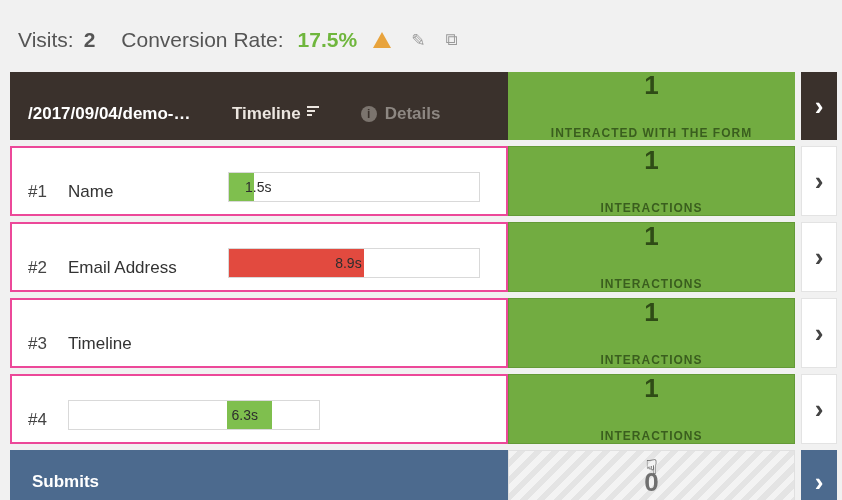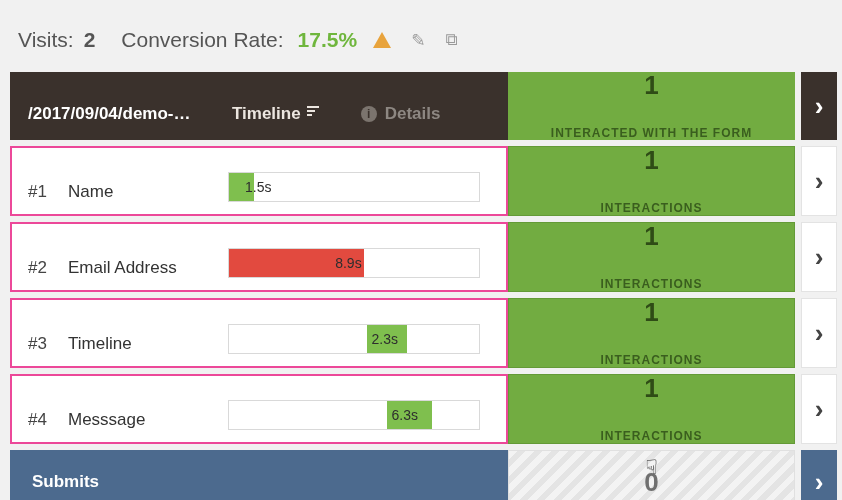--- a/index.html
+++ b/index.html
@@ -275,35 +275,30 @@
         <div class="cell-right">
           <div class="big-num">1</div>
           <div class="sub-lbl">INTERACTIONS</div>
         </div>
         <div class="cell-arrow">›</div>
       </div>
       <div class="row field">
         <div class="cell-left">
           <span class="idx">#3</span>
           <span class="field-label">Timeline</span>
-          <div class="bar-track">
-            <div class="bar-fill green" style="left:55%;width:16%;"></div>
-            <span class="bar-time" style="left:57%;">2.3s</span>
-          </div>
         </div>
         <div class="cell-right">
           <div class="big-num">1</div>
           <div class="sub-lbl">INTERACTIONS</div>
         </div>
         <div class="cell-arrow">›</div>
       </div>
       <div class="row field">
         <div class="cell-left">
           <span class="idx">#4</span>
-          <span class="field-label">Messsage</span>
           <div class="bar-track">
             <div class="bar-fill green" style="left:63%;width:18%;"></div>
             <span class="bar-time" style="left:65%;">6.3s</span>
           </div>
         </div>
         <div class="cell-right">
           <div class="big-num">1</div>
           <div class="sub-lbl">INTERACTIONS</div>
         </div>
         <div class="cell-arrow">›</div>

